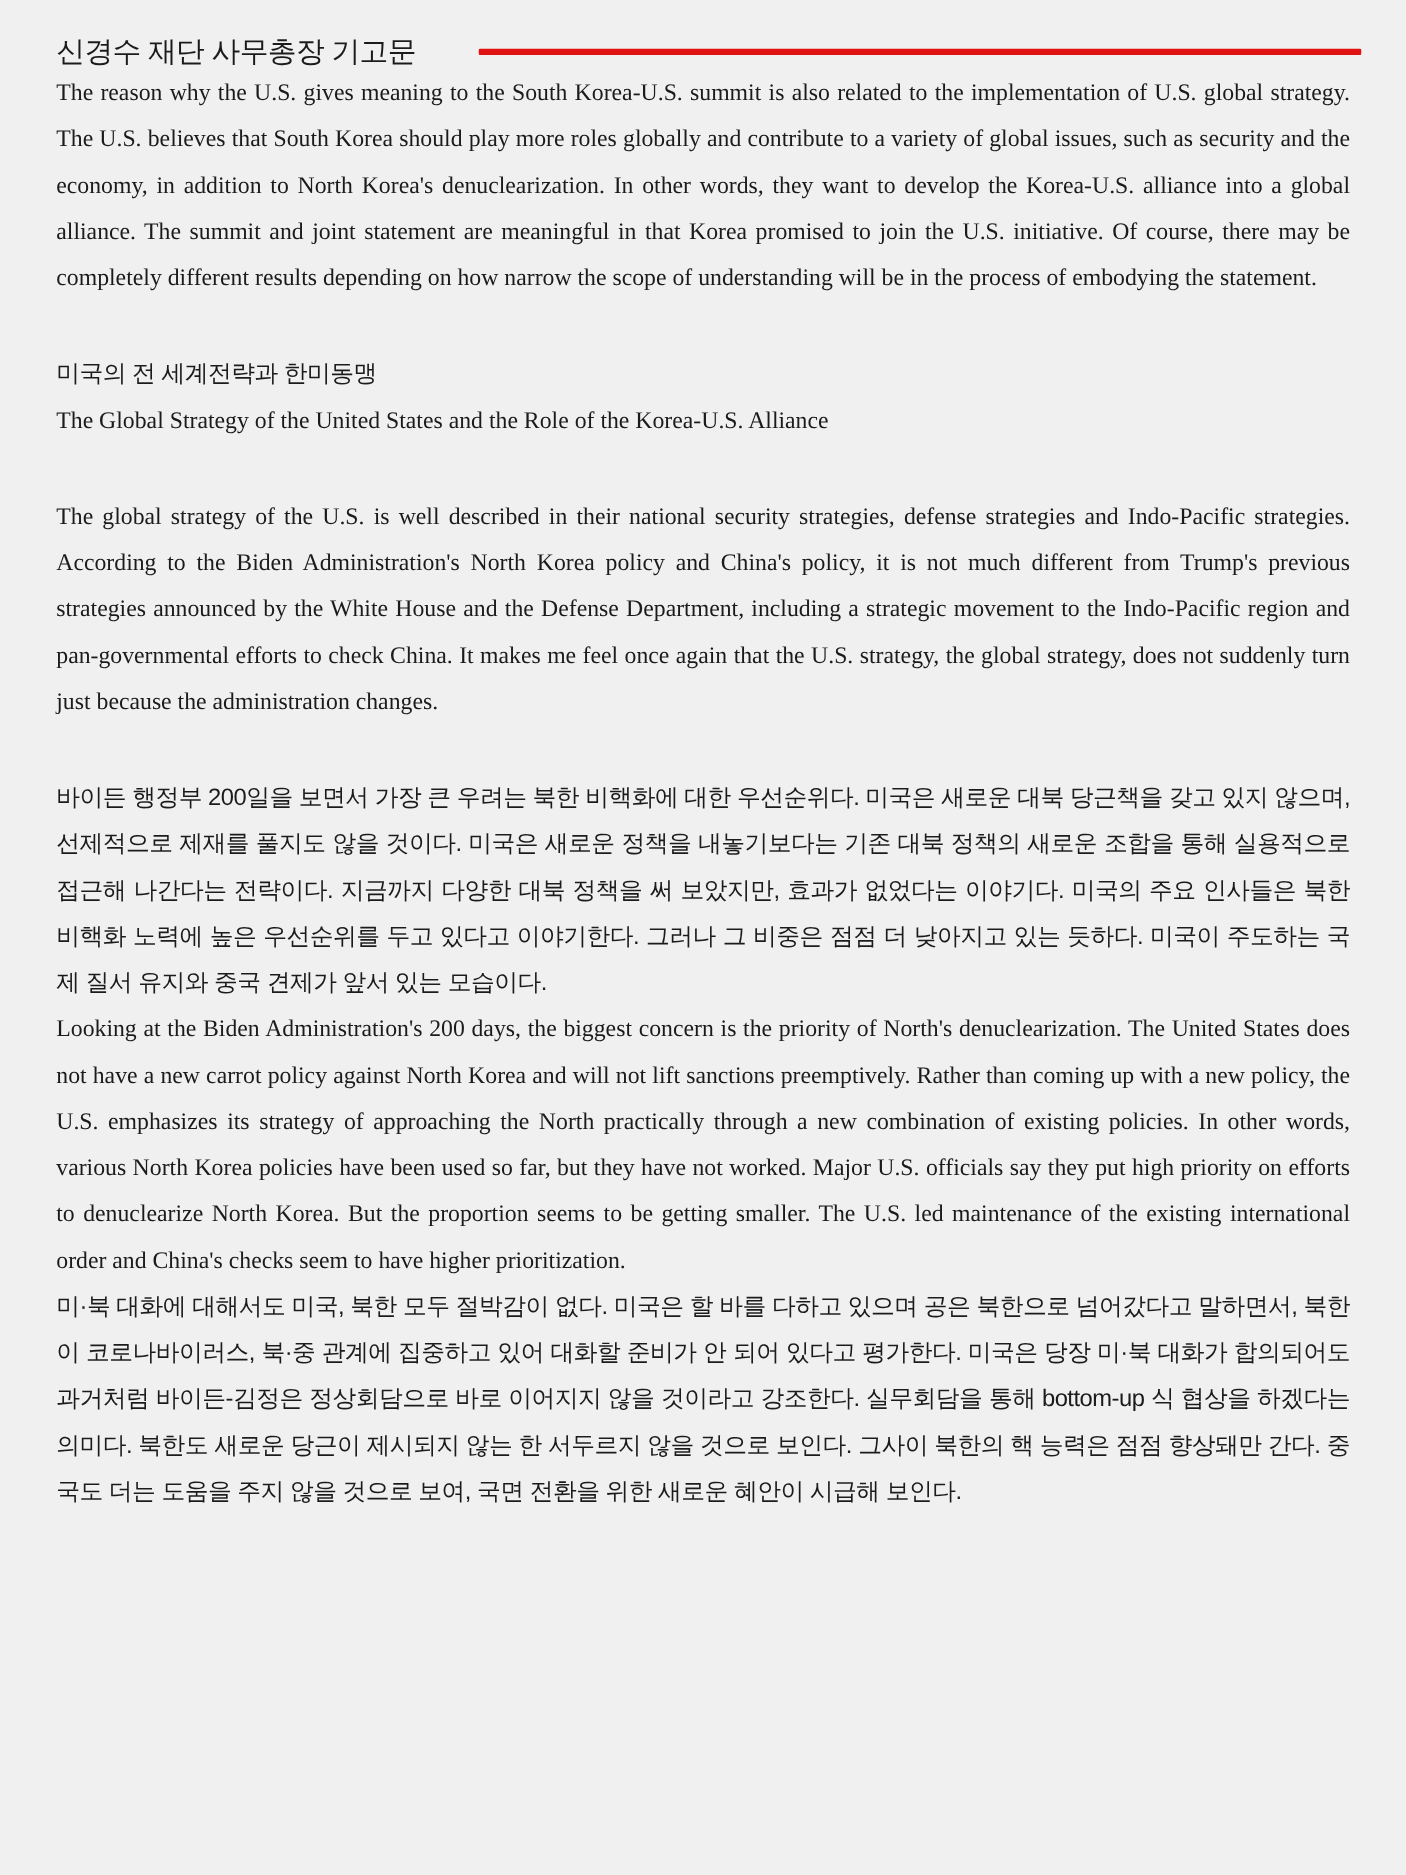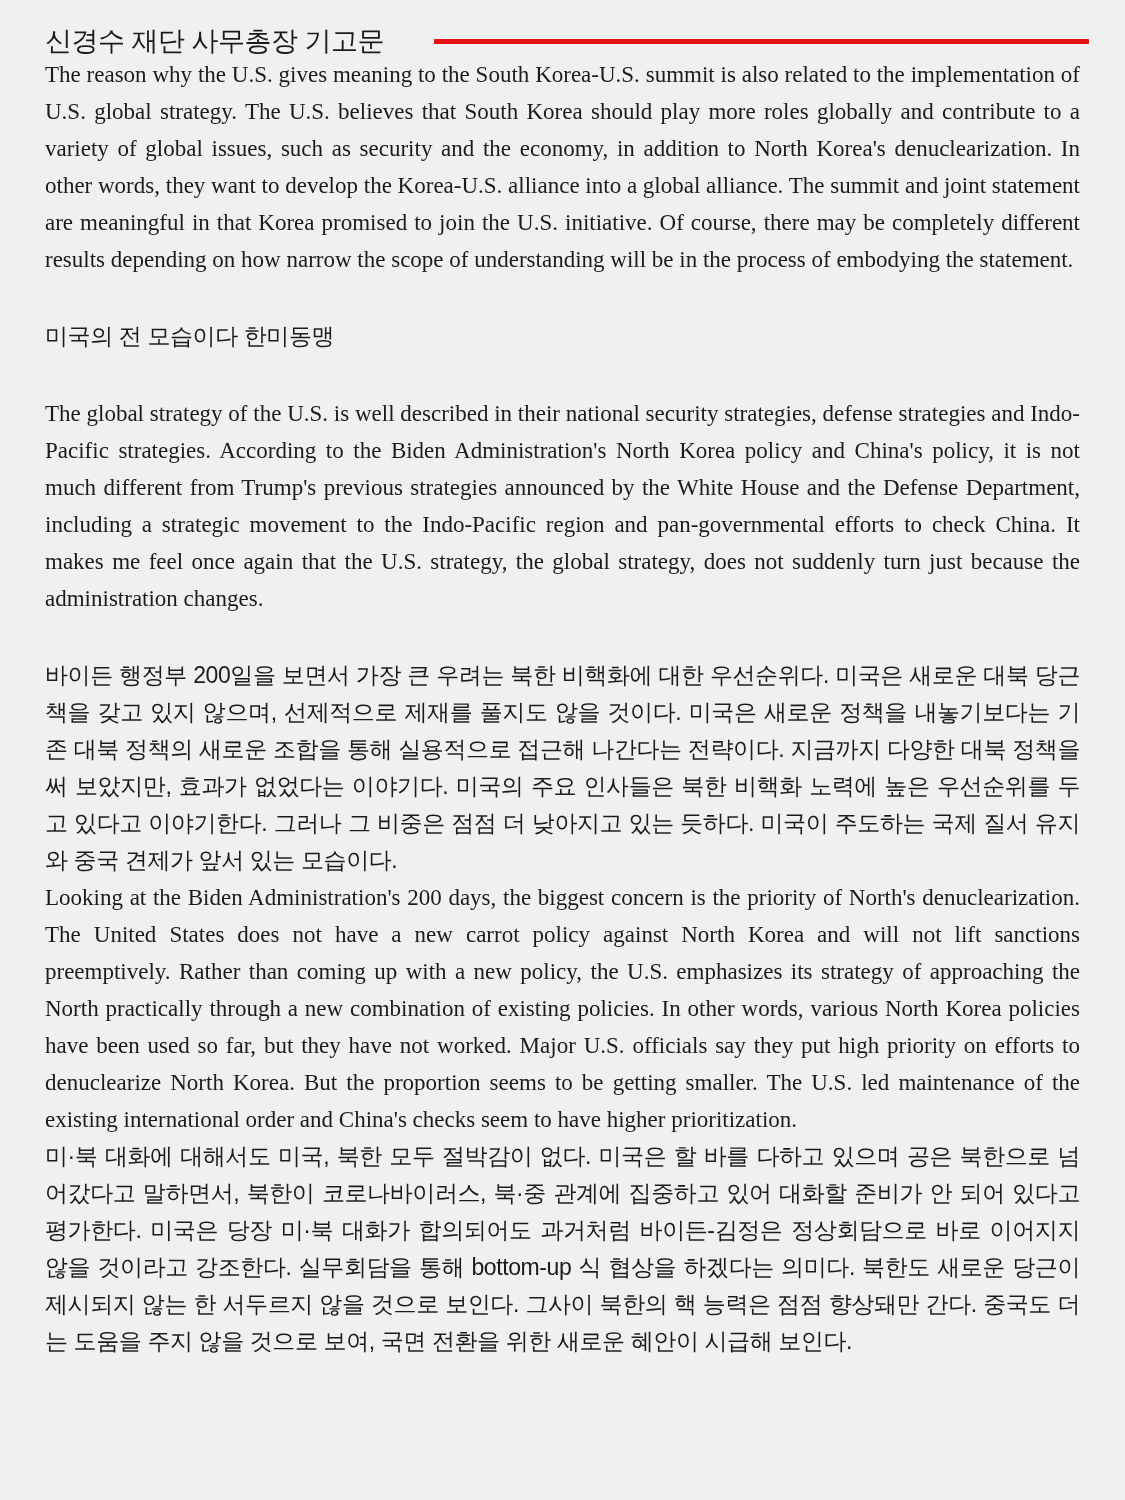--- a/index.html
+++ b/index.html
@@ -19,40 +19,40 @@
   }
 
   
   .doc-header {
     display: flex;
     align-items: center;
     padding: 26px 36px 0 45px;
   }
   .doc-header .title {
     font-family: "Liberation Sans", "DejaVu Sans", sans-serif;
-    font-size: 27px;
+    font-size: 23px;
     line-height: 30px;
     white-space: nowrap;
     letter-spacing: -0.5px;
   }
   .doc-header .rule {
     flex: 1;
     height: 5px;
     background: #e01212;
     margin-left: 50px;
     border-radius: 1px;
   }
 
   
   .content {
     padding: 0 45px;
   }
   p.para {
     margin: 0;
-    font-size: 23px;
+    font-size: 19px;
     line-height: 37px;
     text-align: justify;
   }
   p.en { font-family: "Liberation Serif", "DejaVu Serif", serif; }
   p.ko { font-family: "Liberation Sans", "DejaVu Sans", sans-serif; letter-spacing: -0.4px; }
   .gap-lg { margin-top: 40px; }   
   .gap-xl { margin-top: 44px; }   
   .section-heading p { text-align: left; }
 </style>
 </head>
@@ -63,21 +63,22 @@
   <div class="doc-header">
     <span class="title">신경수 재단 사무총장 기고문</span>
     <span class="rule"></span>
   </div>
 
   <div class="content">
 
     <p class="para en gap-xl">The reason why the U.S. gives meaning to the South Korea-U.S. summit is also related to the implementation of U.S. global strategy. The U.S. believes that South Korea should play more roles globally and contribute to a variety of global issues, such as security and the economy, in addition to North Korea's denuclearization. In other words, they want to develop the Korea-U.S. alliance into a global alliance. The summit and joint statement are meaningful in that Korea promised to join the U.S. initiative. Of course, there may be completely different results depending on how narrow the scope of understanding will be in the process of embodying the statement.</p>
 
     <div class="section-heading gap-lg">
-      <p class="para ko">미국의 전 모습이다 한미동맹</p>
+      <p class="para ko">미국의 전 세계전략과 한미동맹</p>
+      <p class="para en">The Global Strategy of the United States and the Role of the Korea-U.S. Alliance</p>
     </div>
 
     <div class="gap-lg">
       <p class="para en">The global strategy of the U.S. is well described in their national security strategies, defense strategies and Indo-Pacific strategies. According to the Biden Administration's North Korea policy and China's policy, it is not much different from Trump's previous strategies announced by the White House and the Defense Department, including a strategic movement to the Indo-Pacific region and pan-governmental efforts to check China. It makes me feel once again that the U.S. strategy, the global strategy, does not suddenly turn just because the administration changes.</p>
     </div>
 
     <div class="gap-lg">
       <p class="para ko">바이든 행정부 200일을 보면서 가장 큰 우려는 북한 비핵화에 대한 우선순위다. 미국은 새로운 대북 당근책을 갖고 있지 않으며, 선제적으로 제재를 풀지도 않을 것이다. 미국은 새로운 정책을 내놓기보다는 기존 대북 정책의 새로운 조합을 통해 실용적으로 접근해 나간다는 전략이다. 지금까지 다양한 대북 정책을 써 보았지만, 효과가 없었다는 이야기다. 미국의 주요 인사들은 북한 비핵화 노력에 높은 우선순위를 두고 있다고 이야기한다. 그러나 그 비중은 점점 더 낮아지고 있는 듯하다. 미국이 주도하는 국제 질서 유지와 중국 견제가 앞서 있는 모습이다.</p>
       <p class="para en">Looking at the Biden Administration's 200 days, the biggest concern is the priority of North's denuclearization. The United States does not have a new carrot policy against North Korea and will not lift sanctions preemptively. Rather than coming up with a new policy, the U.S. emphasizes its strategy of approaching the North practically through a new combination of existing policies. In other words, various North Korea policies have been used so far, but they have not worked. Major U.S. officials say they put high priority on efforts to denuclearize North Korea. But the proportion seems to be getting smaller. The U.S. led maintenance of the existing international order and China's checks seem to have higher prioritization.</p>
     </div>

